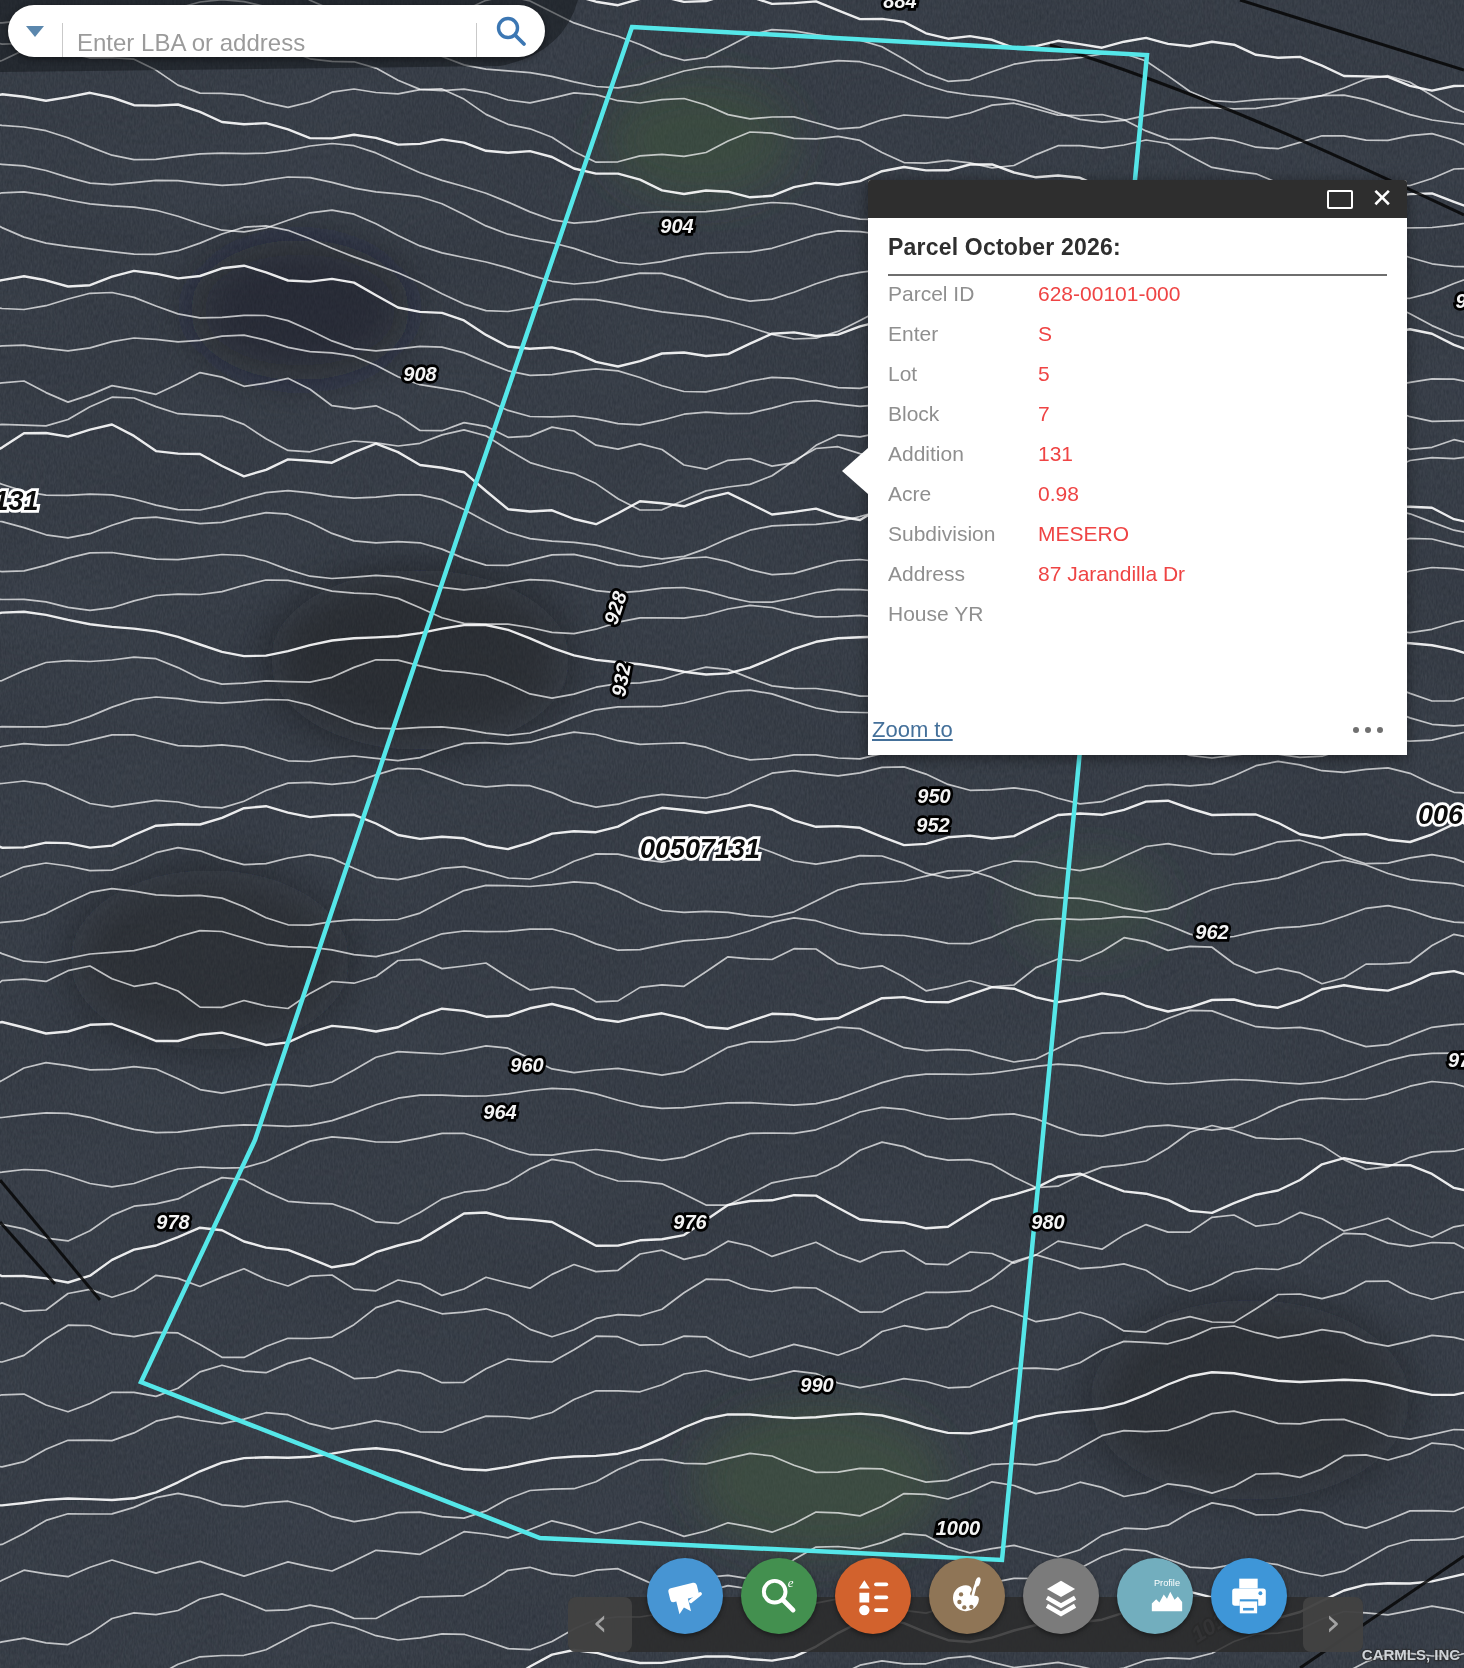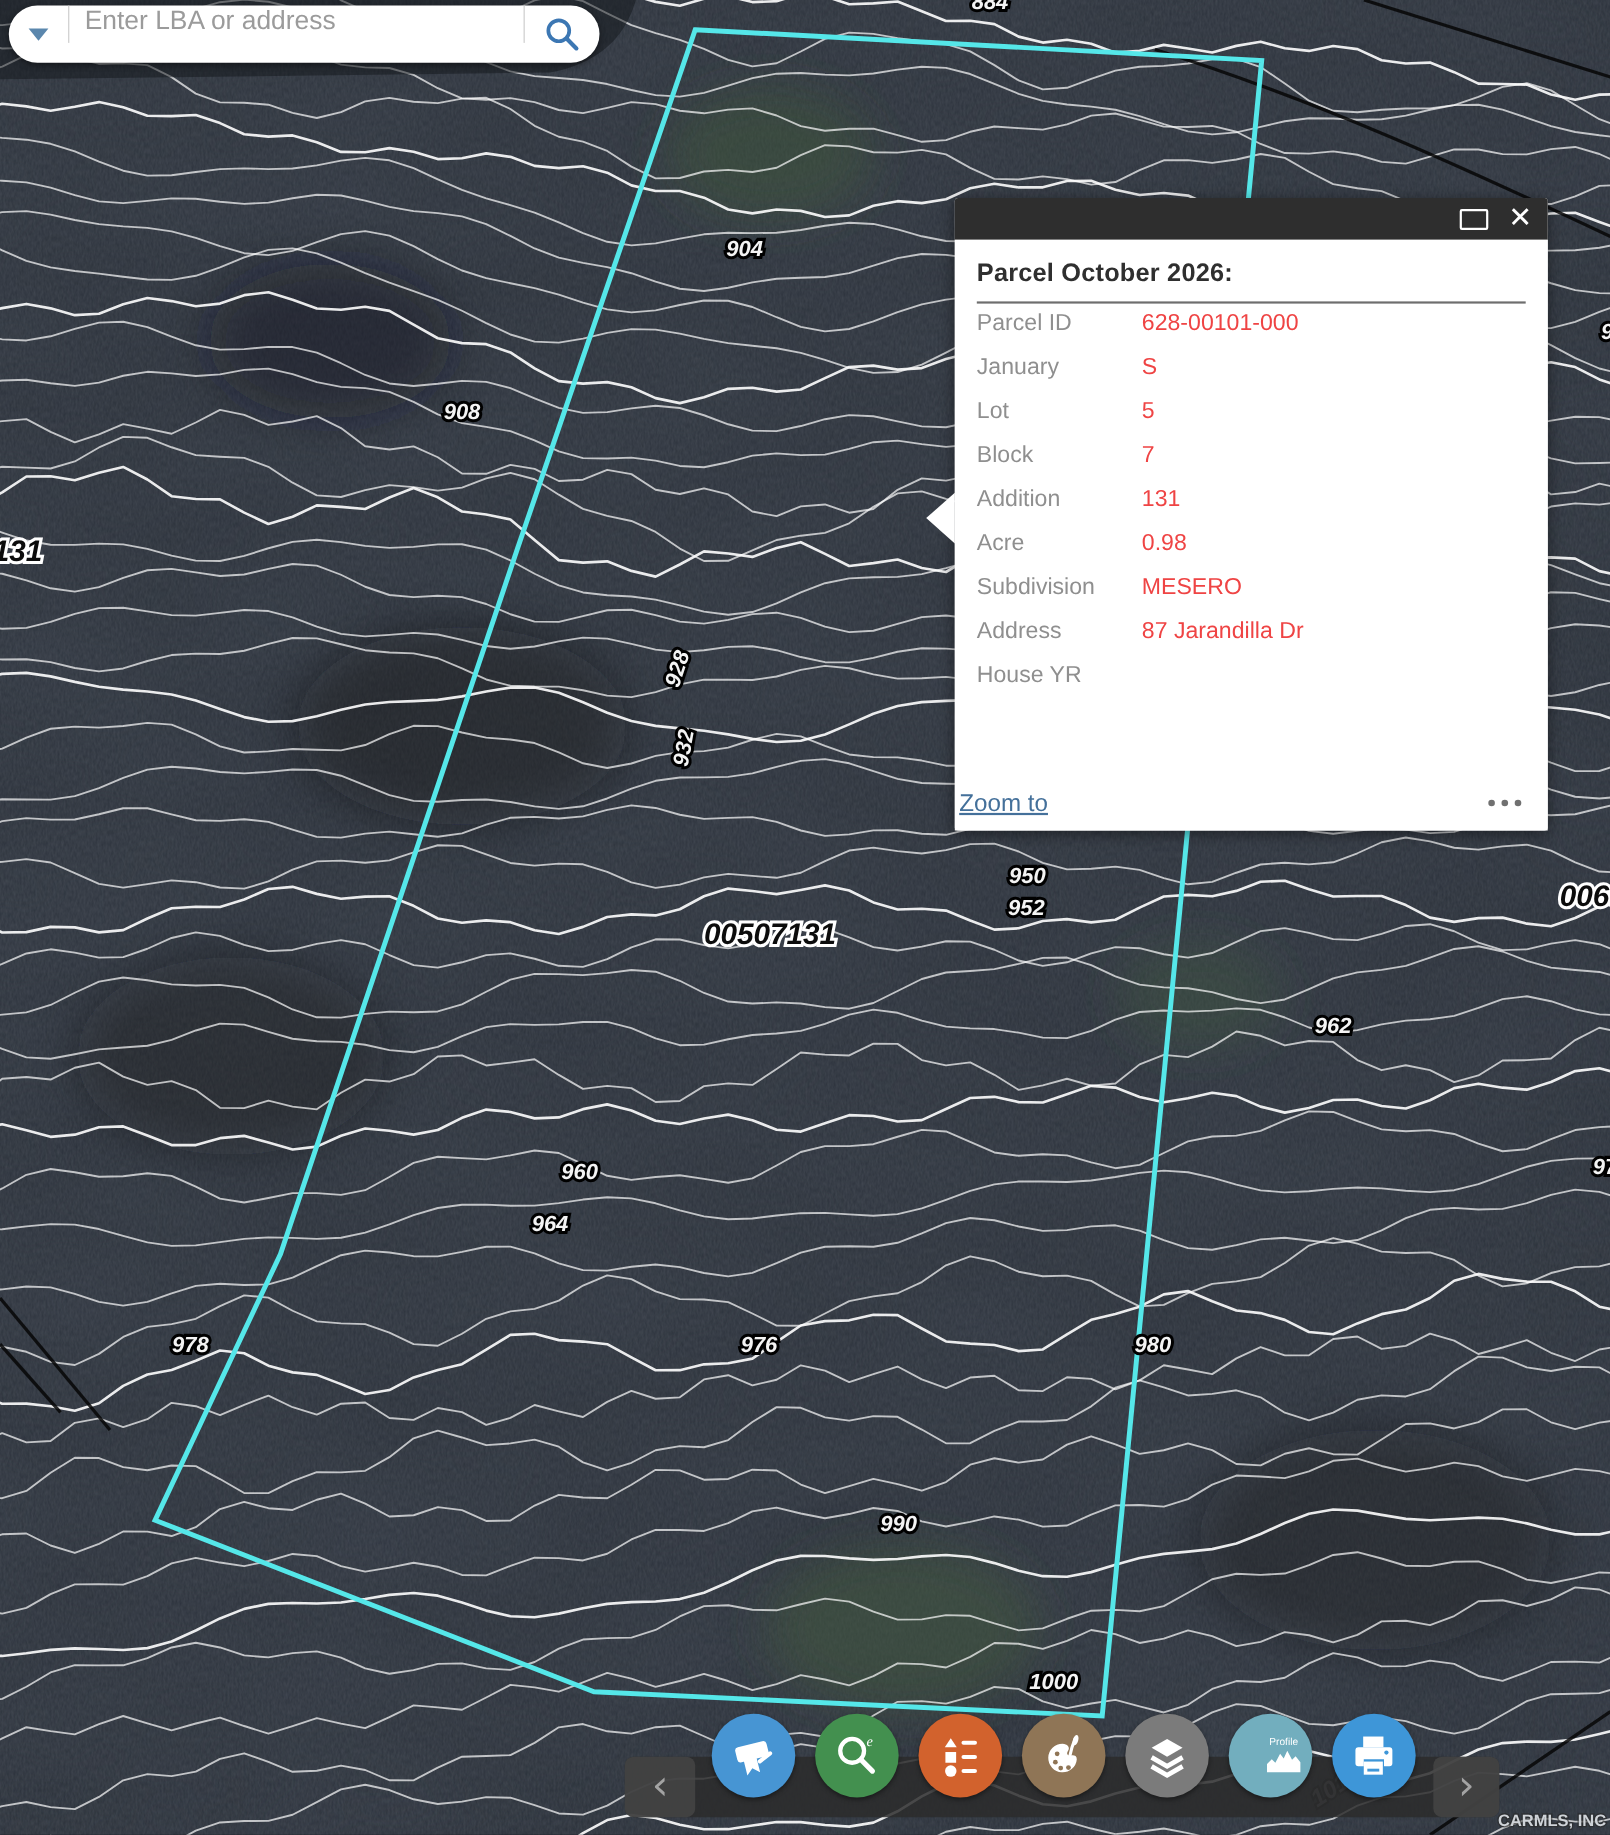--- a/index.html
+++ b/index.html
@@ -2,21 +2,21 @@
 <html><head>
 <meta charset="utf-8">
 <style>
   html,body{margin:0;padding:0;background:#1d2126;}
   #stage{position:relative;width:1464px;height:1668px;overflow:hidden;
          font-family:"Liberation Sans",sans-serif;}
   #map{position:absolute;left:0;top:0;width:1464px;height:1668px;}
 
   
   .searchbar{position:absolute;left:8px;top:5px;width:537px;height:52px;background:#fff;
-    border-radius:26px;box-shadow:0 2px 6px rgba(0,0,0,.45);display:flex;align-items:flex-start;z-index:30;}
+    border-radius:26px;box-shadow:0 2px 6px rgba(0,0,0,.45);display:flex;align-items:flex-end;z-index:30;}
   .dd{width:54px;height:100%;background:none;border:none;display:flex;align-items:center;justify-content:center;cursor:pointer;}
   .caret{width:0;height:0;border-left:9px solid transparent;border-right:9px solid transparent;
     border-top:11px solid currentColor;}
   .vdiv{width:1px;height:34px;background:#c9c9c9;}
   .searchbar input{flex:1;border:none;outline:none;font-size:24px;color:#444;padding:0 14px;
     font-family:"Liberation Sans",sans-serif;background:transparent;min-width:0;}
   .searchbar input::placeholder{color:#9b9b9b;}
   .sbtn{width:68px;height:100%;background:none;border:none;display:flex;align-items:center;justify-content:center;cursor:pointer;}
 
   
@@ -190,21 +190,21 @@
       <span class="closei">✕</span>
     </div>
     <div class="pbody">
       <div class="ptitle">Parcel October 2026:</div>
       <div class="phr"></div>
       <div class="prow">
         <span class="plabel">Parcel ID</span>
         <span class="pvalue">628-00101-000</span>
       </div>
       <div class="prow">
-        <span class="plabel">January</span>
+        <span class="plabel">Enter</span>
         <span class="pvalue">S</span>
       </div>
       <div class="prow">
         <span class="plabel">Lot</span>
         <span class="pvalue">5</span>
       </div>
       <div class="prow">
         <span class="plabel">Block</span>
         <span class="pvalue">7</span>
       </div>

